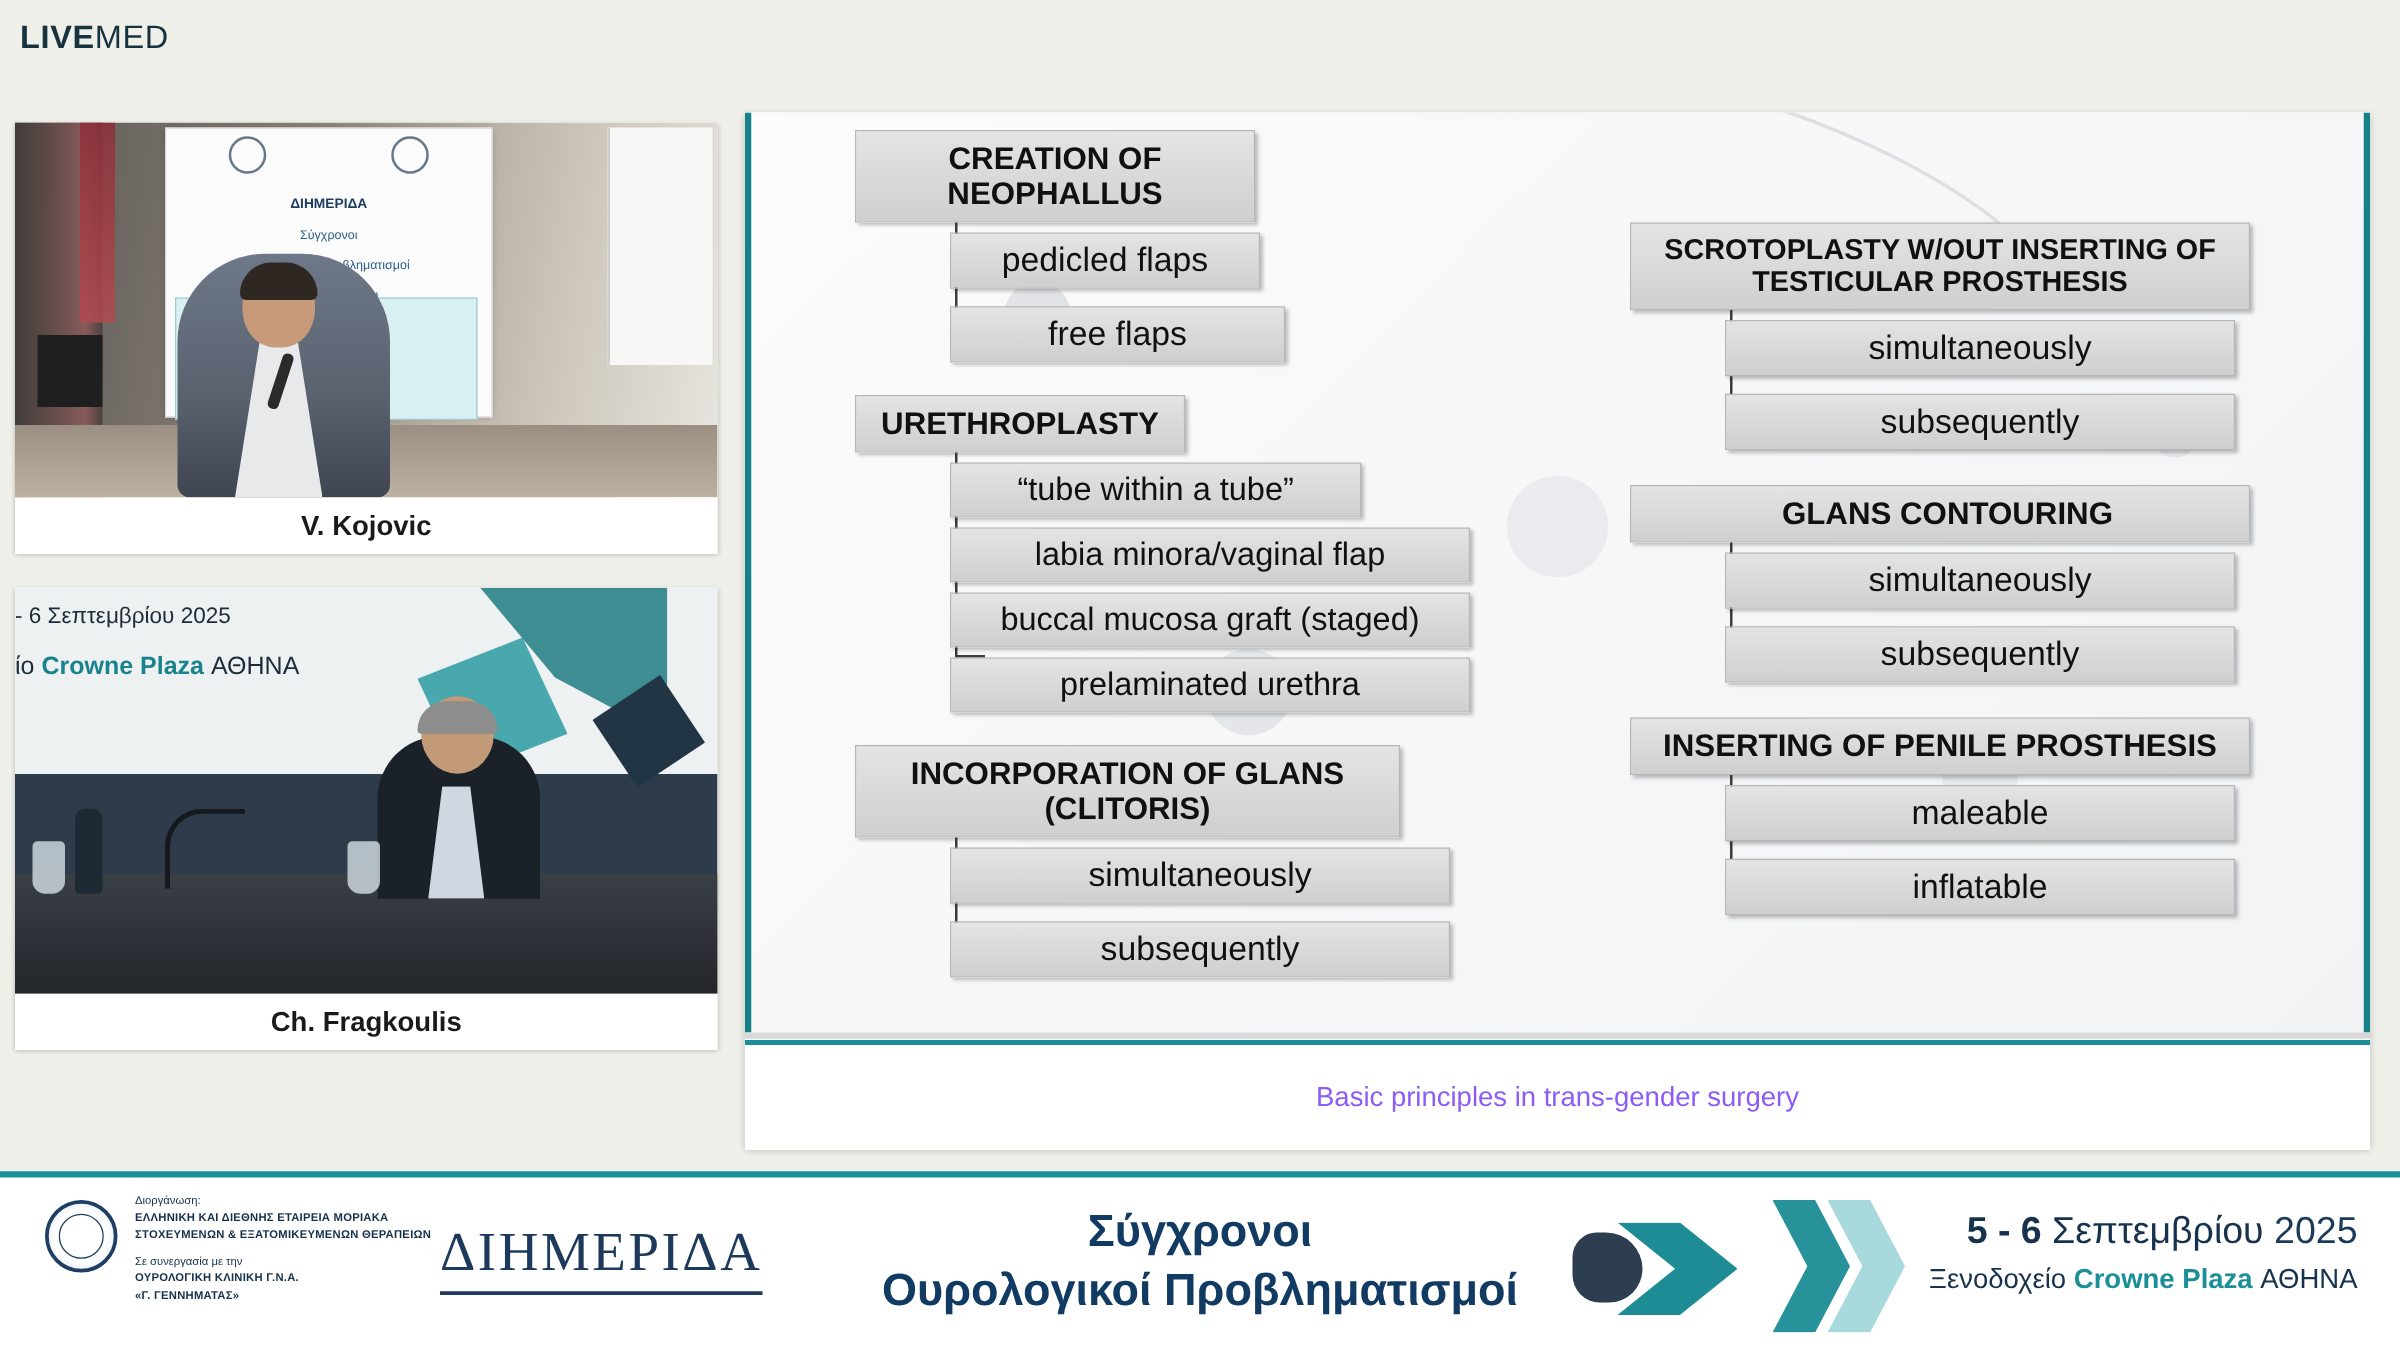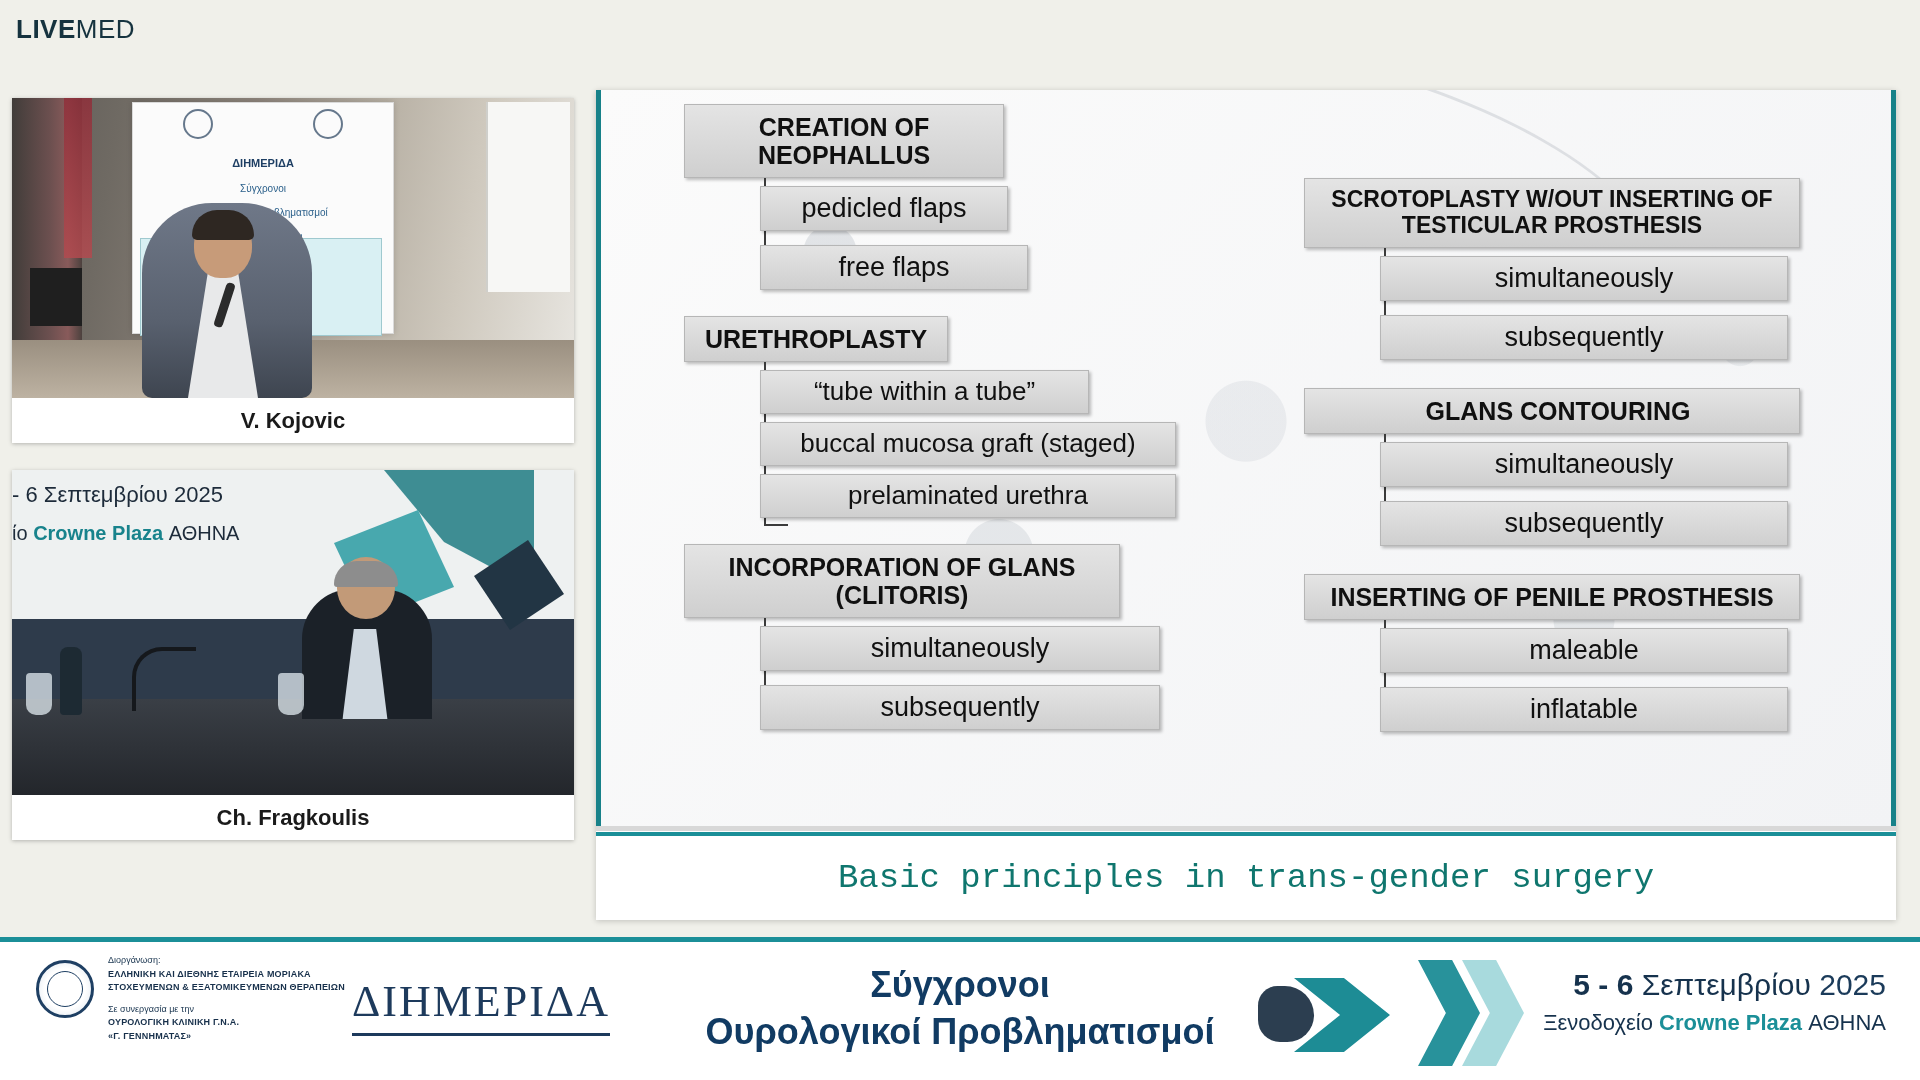--- a/index.html
+++ b/index.html
@@ -135,21 +135,21 @@
   .v2-teal2 {
     position: absolute; right: 120px; top: 40px; width: 120px; height: 110px;
     background: #35a0a6; clip-path: polygon(0 30%,70% 0,100% 70%,30% 100%);
     opacity:.9;
   }
   .v2-dark {
     position: absolute; right: 10px; top: 70px; width: 90px; height: 90px;
     background: #223544; clip-path: polygon(0 40%,60% 0,100% 60%,40% 100%);
   }
   .v2-date {
-    position: absolute; left: 0; top: 12px; font-size: 22px; color:#1d2b3a;
+    position: absolute; left: 0; top: 12px; font-size: 18px; color:#1d2b3a;
   }
   .v2-venue {
     position: absolute; left: 0; top: 52px; font-size: 20px; color:#1d2b3a;
   }
   .v2-venue b { color: #18838c; }
   .v2-table {
     position: absolute; left: 0; right: 0; bottom: 0; height: 96px;
     background: linear-gradient(180deg,#3a3f46,#23262b);
   }
   .v2-person {
@@ -270,23 +270,22 @@
   .slide-caption {
     position: absolute;
     left: 0; bottom: 0;
     width: 100%;
     height: 84px;
     background: #ffffff;
     border-top: 4px solid #1b8f98;
     display: flex;
     align-items: center;
     justify-content: center;
-    font-size: 34px;
-    color: #0f766e;
-    font-family: Liberation Mono, monospace;
+    font-size: 22px;
+    color: #8b5cf6;
   }
   .slide-sidebar-l {
     position: absolute; left: 0; top: 0; width: 5px; height: 736px; background: #178189;
   }
   .slide-sidebar-r {
     position: absolute; right: 0; top: 0; width: 5px; height: 736px; background: #178189;
   }
 
   
   #banner {
@@ -445,20 +444,21 @@
 
           <div class="group" style="margin-top:20px;">
             <div class="node header" style="width:264px;">URETHROPLASTY</div>
             <div class="children">
               <div class="tree-line-v" style="top:-8px;height:162px;"></div>
               <div class="tree-line-h" style="top:16px;"></div>
               <div class="tree-line-h" style="top:62px;"></div>
               <div class="tree-line-h" style="top:108px;"></div>
               <div class="tree-line-h" style="top:154px;"></div>
               <div class="node leaf" style="margin-left:24px;width:329px;font-size:26px;">“tube within a tube”</div>
+              <div class="node leaf" style="margin-left:24px;width:416px;font-size:26px;">labia minora/vaginal flap</div>
               <div class="node leaf" style="margin-left:24px;width:416px;font-size:26px;">buccal mucosa graft (staged)</div>
               <div class="node leaf" style="margin-left:24px;width:416px;font-size:26px;">prelaminated urethra</div>
             </div>
           </div>
 
           <div class="group" style="margin-top:24px;">
             <div class="node header" style="width:436px;">INCORPORATION OF GLANS (CLITORIS)</div>
             <div class="children">
               <div class="tree-line-v" style="top:-8px;height:106px;"></div>
               <div class="tree-line-h" style="top:34px;"></div>

